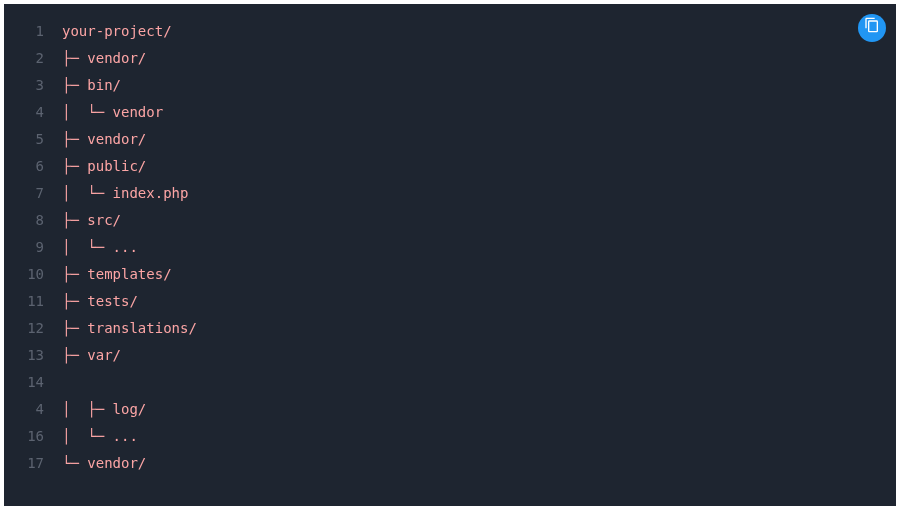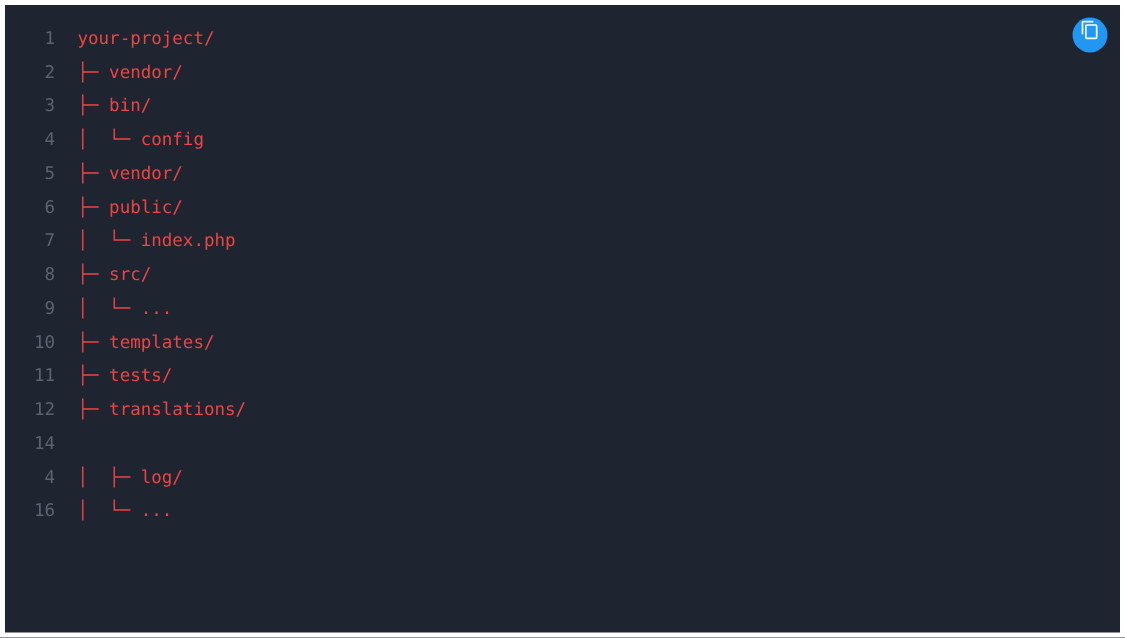--- a/index.html
+++ b/index.html
@@ -46,44 +46,46 @@
       white-space: pre;
     }
     .gutter {
       width: 58px;
       text-align: right;
       padding-right: 18px;
       color: #5c6370;
       user-select: none;
     }
     .code {
-      color: #ef4444;
+      color: #fca5a5;
     }
   </style>
 </head>
 <body>
 
 <div class="code-block">
   <div class="copy-button">
     <span>
       <svg viewBox="0 0 24 24">
           <path d="M16 1H4a2 2 0 0 0-2 2v14h2V3h12V1zm3 4H8a2 2 0 0 0-2 2v14a2 2 0 0 0 2 2h11a2 2 0 0 0 2-2V7a2 2 0 0 0-2-2zm0 16H8V7h11v14z"></path>
         </svg>
     </span>
   </div>
   <div id="lines-container">
       <div class="line"><span class="gutter">1</span><span class="code">your-project/</span></div>
       <div class="line"><span class="gutter">2</span><span class="code">├─ vendor/</span></div>
       <div class="line"><span class="gutter">3</span><span class="code">├─ bin/</span></div>
-      <div class="line"><span class="gutter">4</span><span class="code">│  └─ config</span></div>
+      <div class="line"><span class="gutter">4</span><span class="code">│  └─ vendor</span></div>
       <div class="line"><span class="gutter">5</span><span class="code">├─ vendor/</span></div>
       <div class="line"><span class="gutter">6</span><span class="code">├─ public/</span></div>
       <div class="line"><span class="gutter">7</span><span class="code">│  └─ index.php</span></div>
       <div class="line"><span class="gutter">8</span><span class="code">├─ src/</span></div>
       <div class="line"><span class="gutter">9</span><span class="code">│  └─ ...</span></div>
       <div class="line"><span class="gutter">10</span><span class="code">├─ templates/</span></div>
       <div class="line"><span class="gutter">11</span><span class="code">├─ tests/</span></div>
       <div class="line"><span class="gutter">12</span><span class="code">├─ translations/</span></div>
+      <div class="line"><span class="gutter">13</span><span class="code">├─ var/</span></div>
       <div class="line"><span class="gutter">14</span></div>
       <div class="line"><span class="gutter">4</span><span class="code">│  ├─ log/</span></div>
       <div class="line"><span class="gutter">16</span><span class="code">│  └─ ...</span></div>
+      <div class="line"><span class="gutter">17</span><span class="code">└─ vendor/</span></div>
     </div>
 </div>
 
 </body></html>

